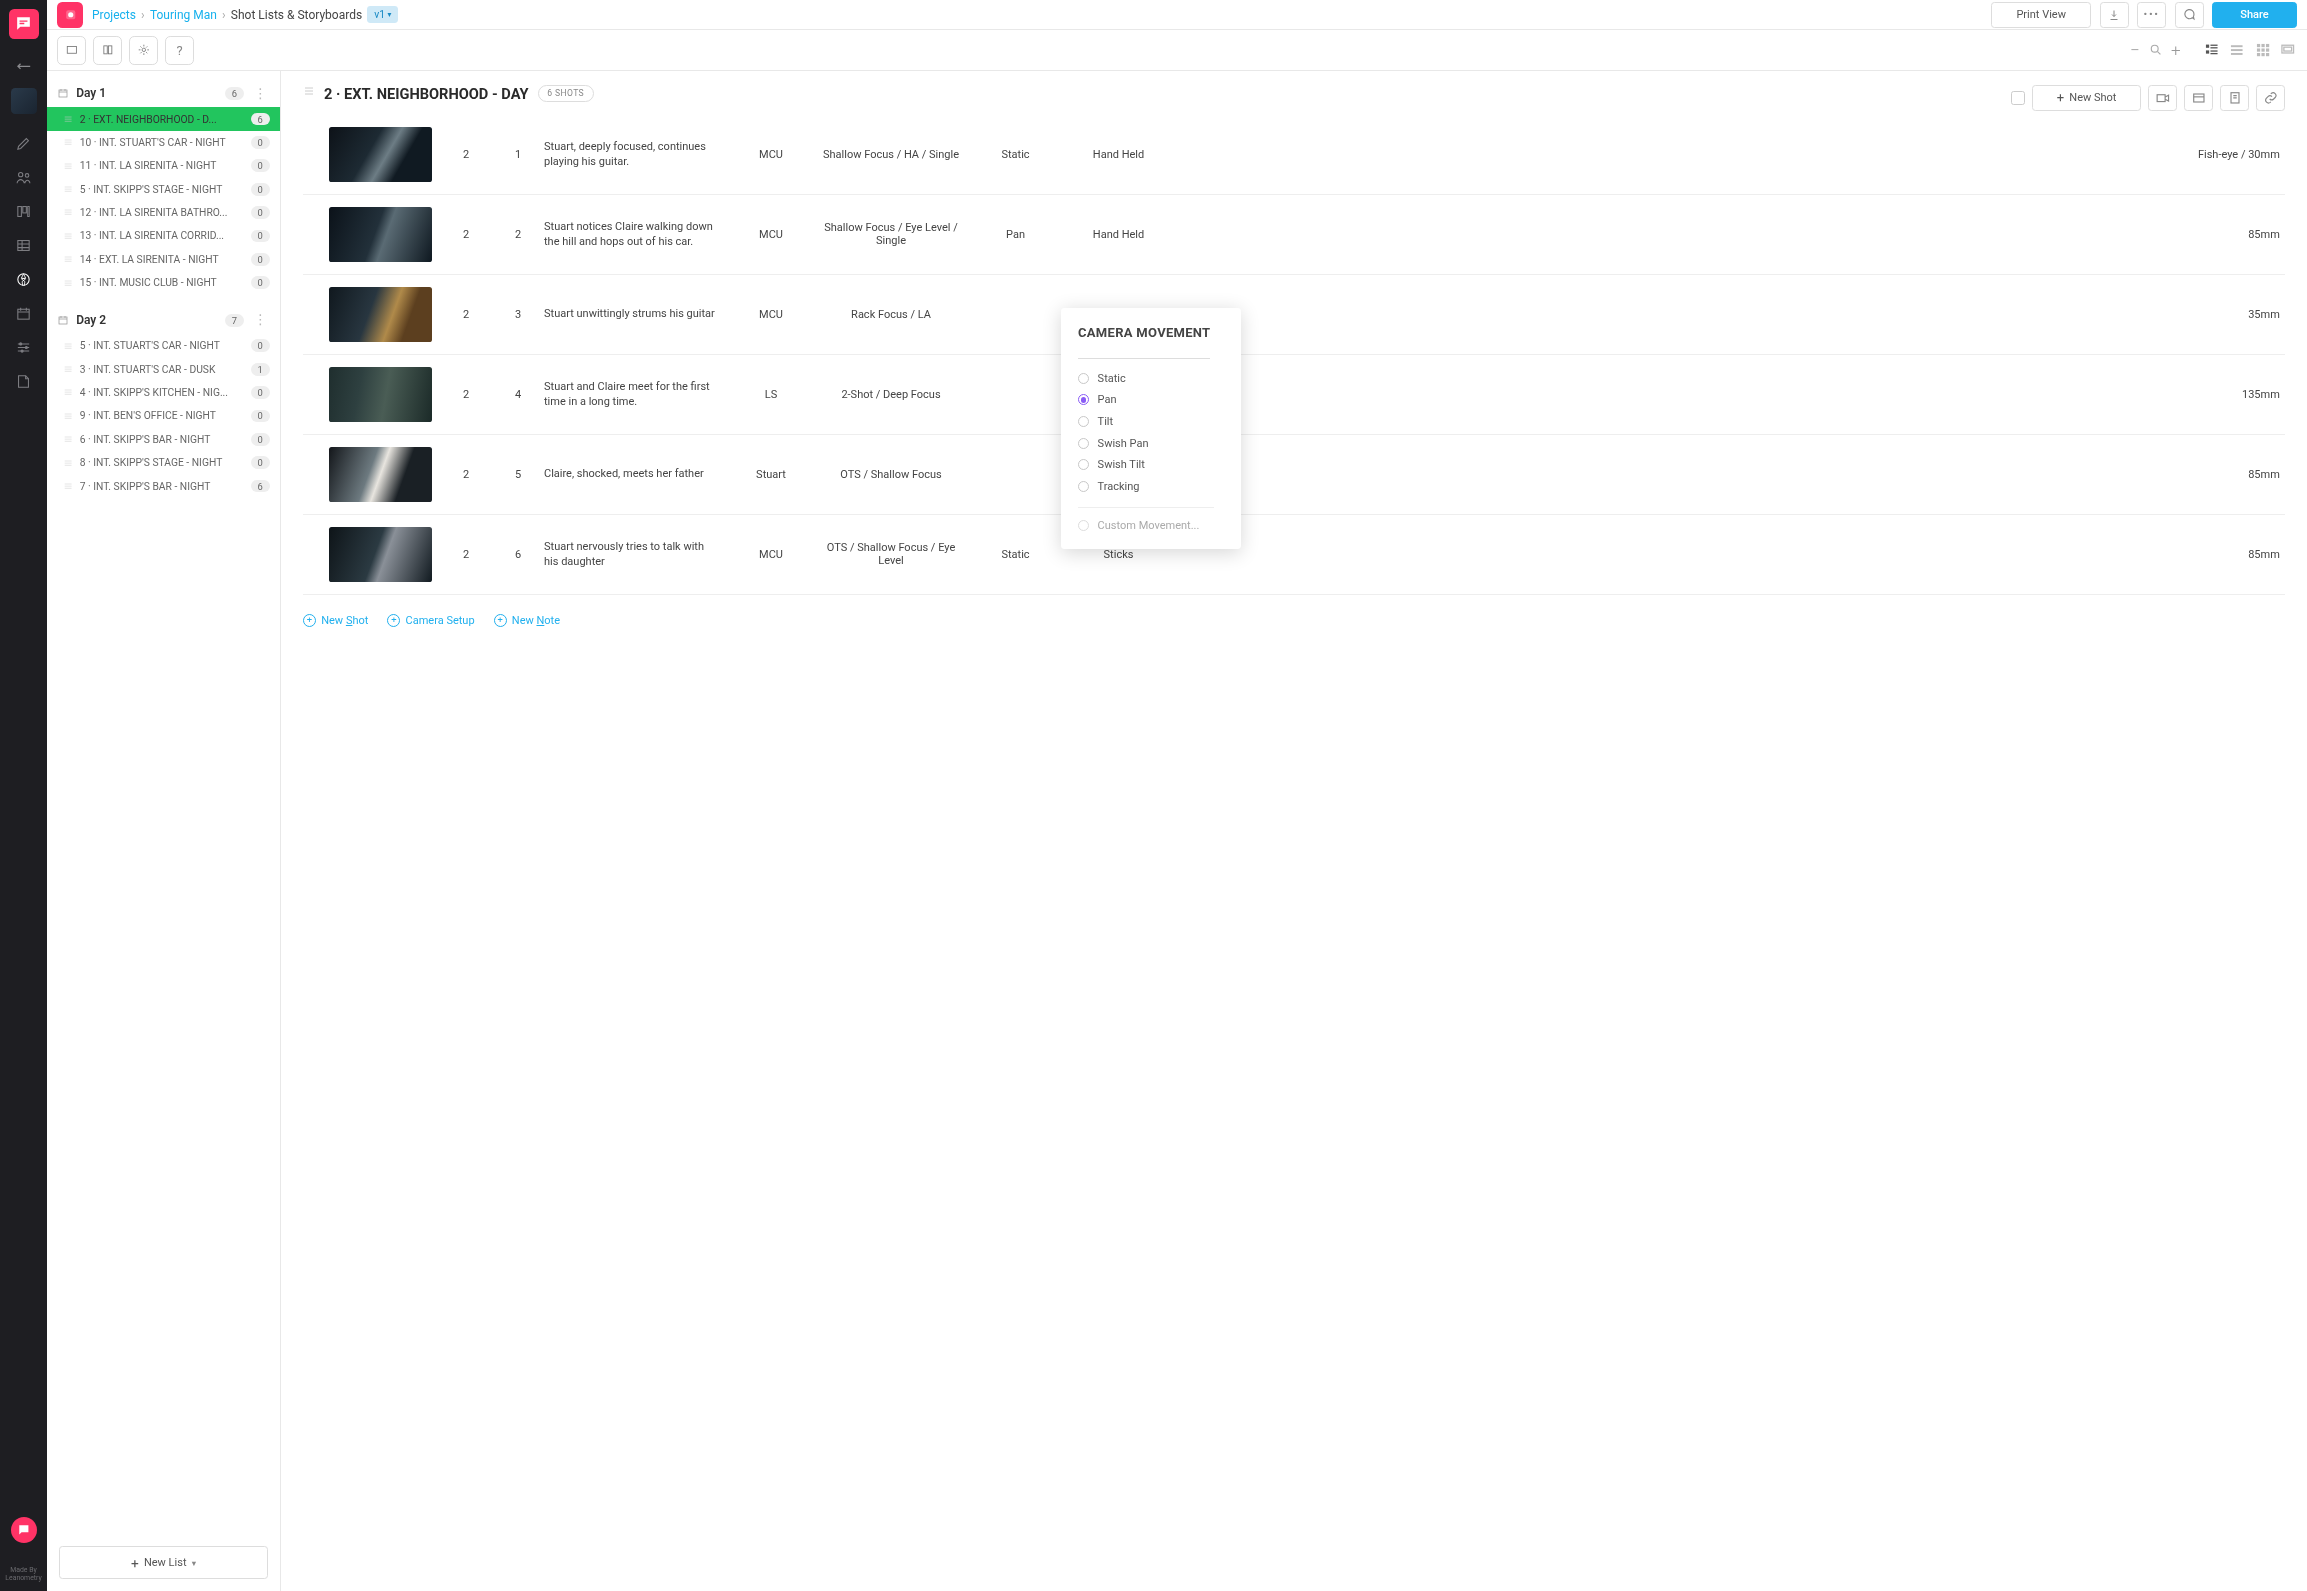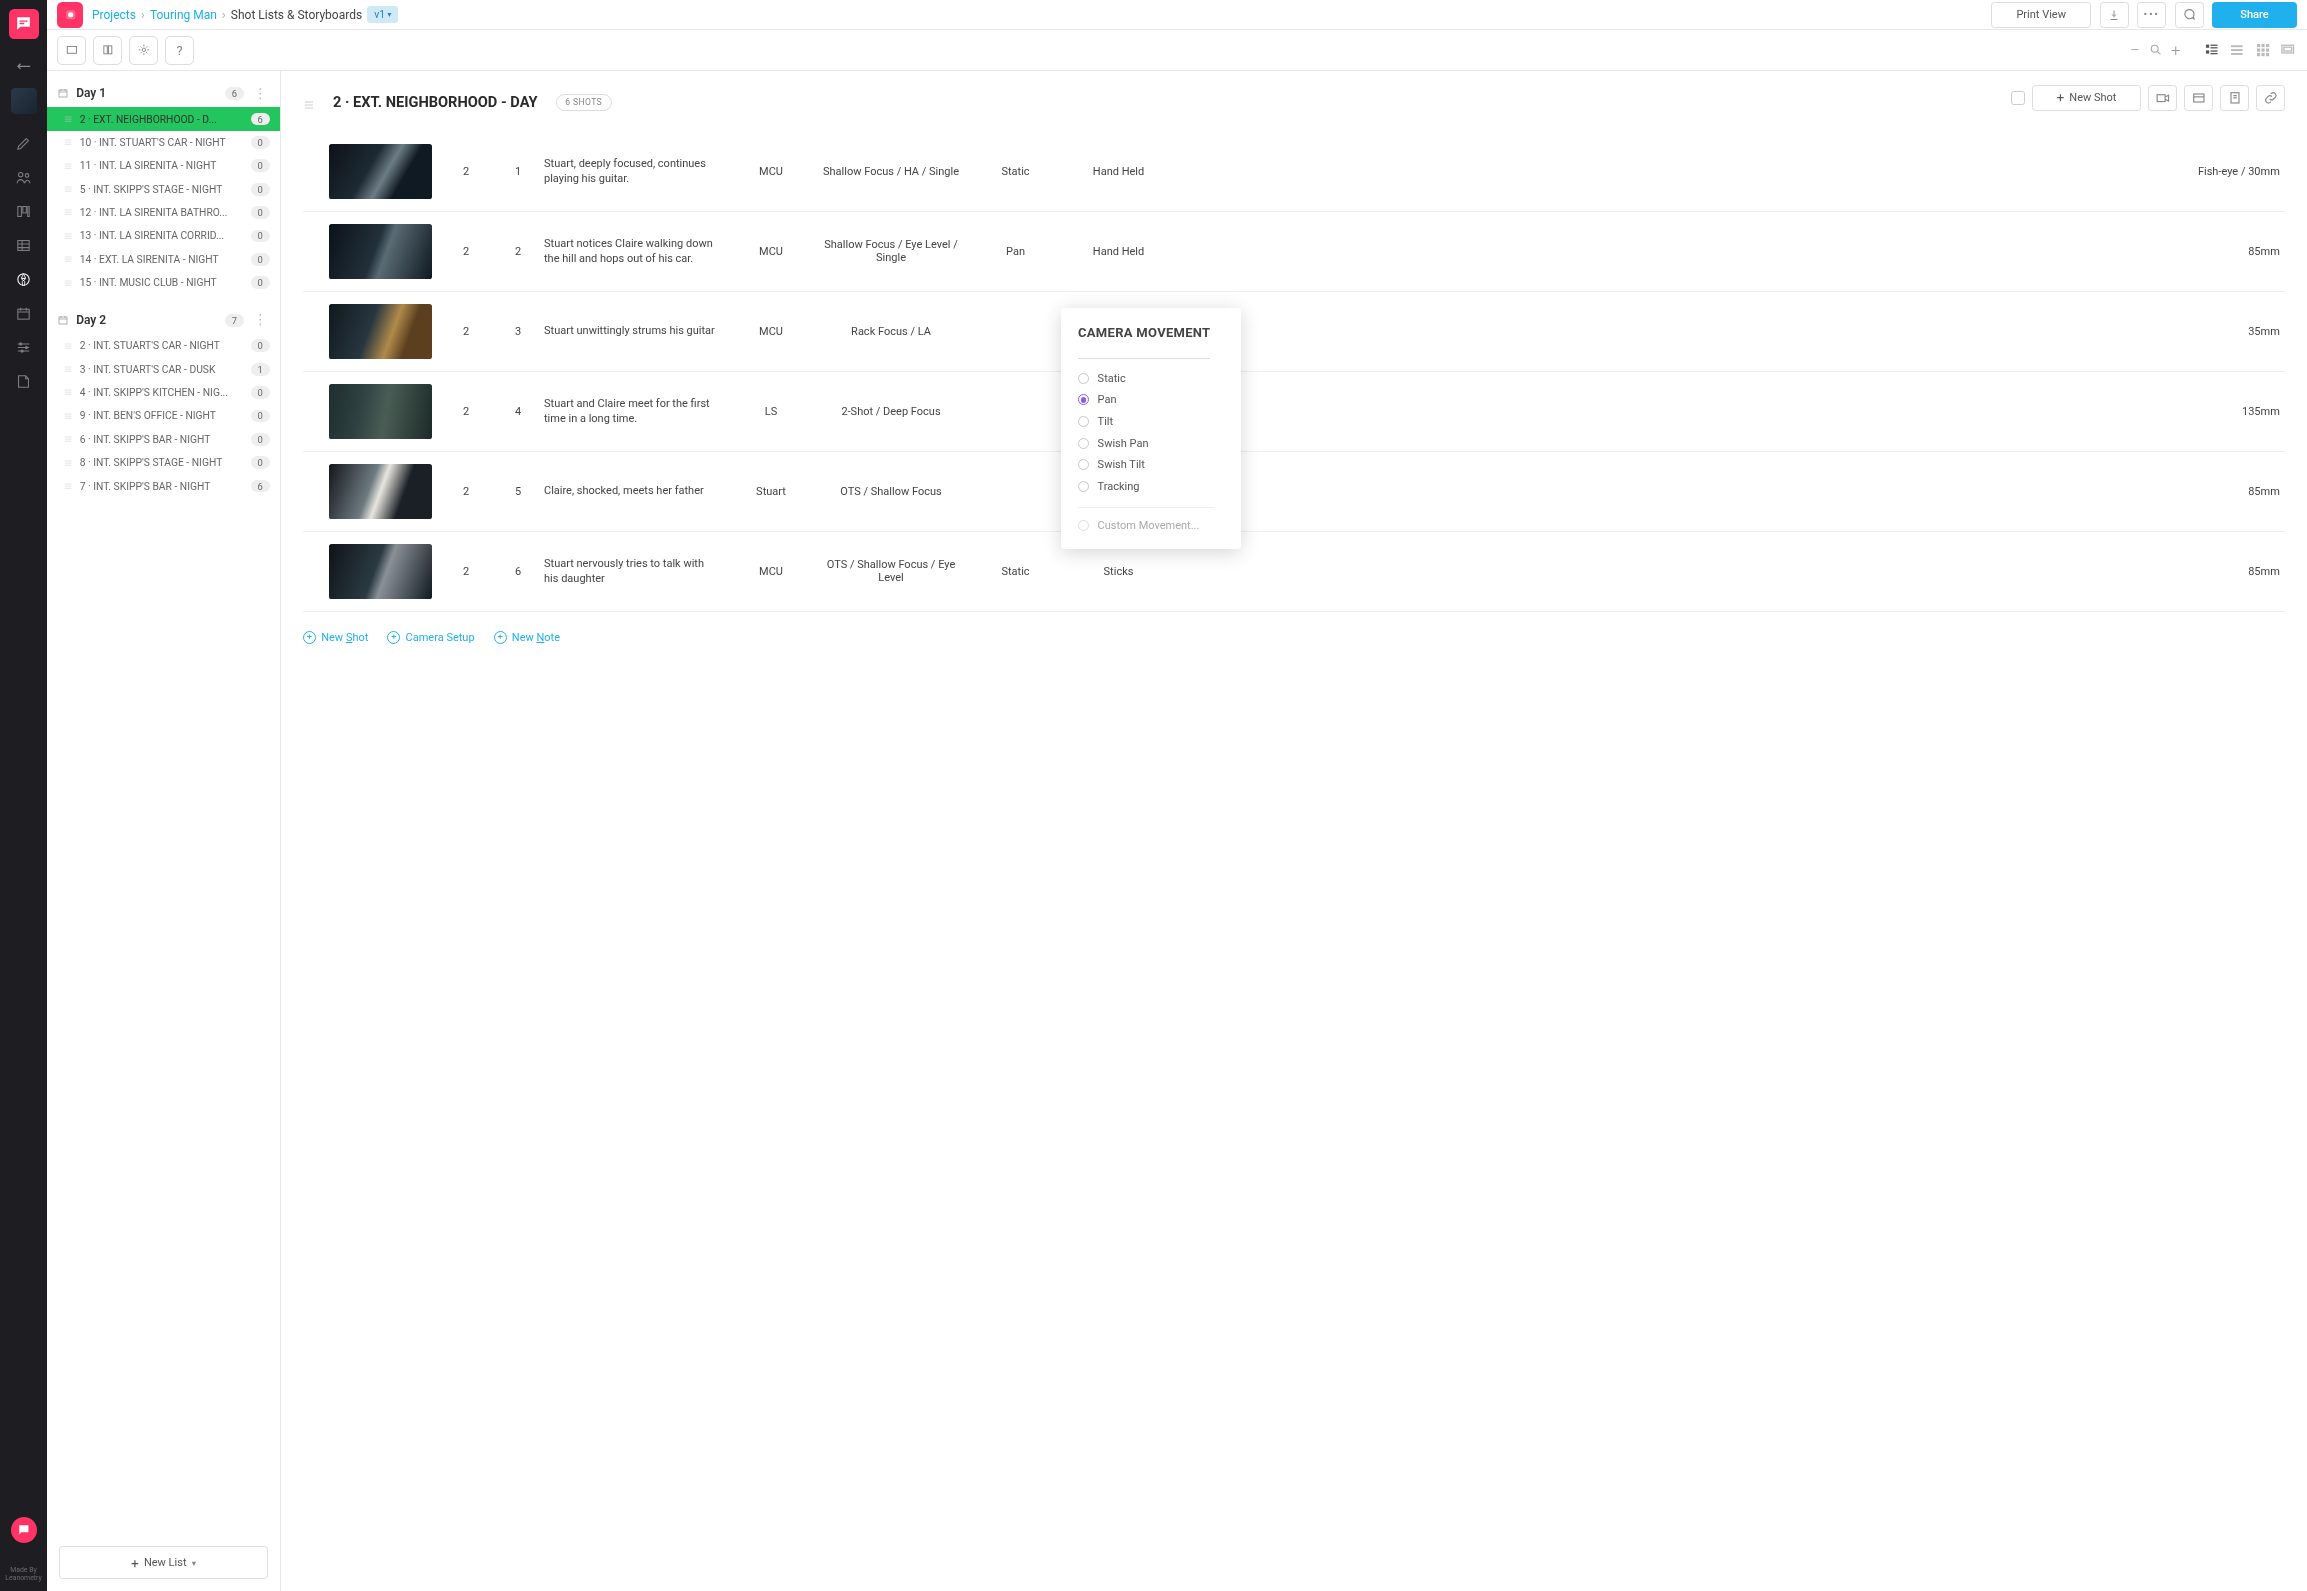--- a/index.html
+++ b/index.html
@@ -49,21 +49,21 @@
 .day-header .cal-icon{width:12px;height:12px;stroke:#999;fill:none;stroke-width:1.5}
 .day-header .title{font-size:12px;font-weight:600;color:#333;flex:1}
 .count-pill{background:#eee;color:#666;border-radius:8.6px;padding:0.9px 6.9px;font-size:9.4px;min-width:17px;text-align:center}
 .day-header .more{color:#bbb;font-size:13.7px;padding:0 2.6px;line-height:1}
 .scene-item{display:flex;align-items:center;padding:5.2px 10.3px 5.2px 15.5px;gap:6.9px;cursor:pointer;font-size:10.3px;color:#666}
 .scene-item.active{background:#22c55e;color:#333}
 .scene-item .handle{width:10.3px;height:10.3px;stroke:#ccc;fill:none;stroke-width:1.2;flex-shrink:0}
 .scene-item .label{flex:1;white-space:nowrap;overflow:hidden;text-overflow:ellipsis}
 .sidebar .new-list{margin:12px;height:33px;border:0.9px solid #ddd;border-radius:3.4px;display:flex;align-items:center;justify-content:center;gap:5.2px;color:#555;cursor:pointer;font-size:11px}
 .content{flex:1;overflow:auto;padding:13.7px 22px;position:relative}
-.page-head{display:flex;align-items:flex-end;gap:18px;margin-bottom:21px}
+.page-head{display:flex;align-items:flex-start;gap:9px;margin-bottom:4px}
 .page-head .handle{width:12px;height:12px;stroke:#bbb;fill:none;stroke-width:1.5}
 .page-head h2{font-size:14.6px;font-weight:700;color:#2a2a2a}
 .shots-badge{border:0.9px solid #ddd;border-radius:10.3px;padding:2.6px 8.6px;font-size:8.6px;color:#888;letter-spacing:0.4px}
 .page-head .spacer{flex:1}
 .head-tools{display:flex;align-items:center;gap:6.9px}
 .head-tools .checkbox{width:13.7px;height:13.7px;border:0.9px solid #ccc;border-radius:2.6px}
 .btn.outlined{border:0.9px solid #ddd}
 .table{width:100%}
 .thead{display:grid;grid-template-columns:137px 52px 52px 180px 94px 146px 103px 103px 1fr;font-size:8.6px;letter-spacing:0.4px;color:#777;font-weight:600;padding:0 0 8.6px;border-bottom:0.9px solid #eee}
 .thead div{text-align:center}
@@ -352,21 +352,21 @@
                 <path d="M4 10h16M8 4v4M16 4v4"></path>
               </svg>
     <span class="title">Day 2</span>
     <span class="count-pill">7</span>
     <span class="more">⋮</span>
             </div>
             <div class="scene-item">
               <svg class="handle" viewBox="0 0 24 24">
                 <path d="M4 7h16M4 12h16M4 17h16"></path>
               </svg>
-      <span class="label">2 · INT. STUART'S CAR - NIGHT</span>
+      <span class="label">5 · INT. STUART'S CAR - NIGHT</span>
       <span class="count-pill">0</span>
             </div>
             <div class="scene-item">
               <svg class="handle" viewBox="0 0 24 24">
                 <path d="M4 7h16M4 12h16M4 17h16"></path>
               </svg>
       <span class="label">3 · INT. STUART'S CAR - DUSK</span>
       <span class="count-pill">1</span>
             </div>
             <div class="scene-item">

